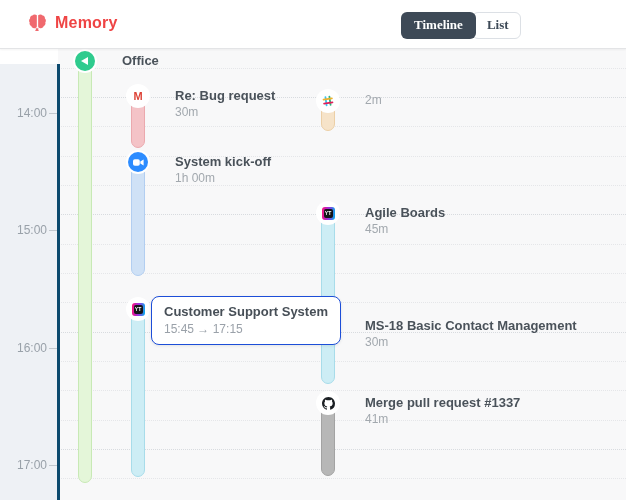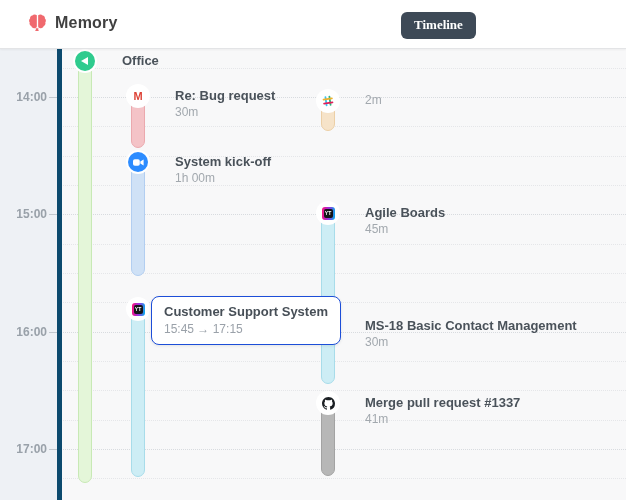--- a/index.html
+++ b/index.html
@@ -2,29 +2,29 @@
 <html><head>
 <meta charset="utf-8">
 <style>
   html,body{margin:0;padding:0;}
   body{width:626px;height:500px;overflow:hidden;font-family:"Liberation Sans",sans-serif;background:#fff;}
   .app{position:relative;width:626px;height:500px;overflow:hidden;}
 
   
   .header{position:absolute;top:0;left:0;width:626px;height:48px;background:#ffffff;border-bottom:1px solid #e3e4e6;box-shadow:0 1px 2px rgba(0,0,0,.05);z-index:10;}
   .logo{position:absolute;left:27px;top:13px;display:flex;align-items:center;gap:7px;}
-  .app-title{font-size:16px;font-weight:800;color:#404040;letter-spacing:.2px;}
+  .app-title{font-size:16px;font-weight:800;color:#ef4444;letter-spacing:.2px;}
   .toggle{position:absolute;left:401px;top:12px;display:flex;align-items:stretch;font-family:Liberation Serif, serif;}
   .btn{font-size:13px;font-weight:700;border-radius:6px;line-height:14px;cursor:pointer;}
   .btn-dark{background:#3e4a57;color:#ffffff;padding:6px 13px 7px;position:relative;z-index:2;}
   .btn-light{background:#ffffff;color:#3e4a57;border:1px solid #dce0e5;padding:5px 11px 6px;margin-left:-4px;padding-left:14px;z-index:1;}
 
   
   .timeline{position:absolute;top:48px;left:0;width:626px;height:452px;}
-  .gutter{position:absolute;left:0;top:0;bottom:0;width:57px;background:#eef1f5;border-right:5px solid #0c4a6e;z-index:2;font-weight:bold;}
+  .gutter{position:absolute;left:0;top:16px;bottom:0;width:57px;background:#eef1f5;border-right:3px solid #0c4a6e;z-index:2;}
   .canvas{position:absolute;left:58px;top:0;right:0;bottom:0;background:#f8f8f9;overflow:hidden;}
   .hour-label{position:absolute;right:10px;width:44px;height:18px;line-height:18px;text-align:right;font-size:12px;color:#99a1a9;}
   .tick{position:absolute;right:0;width:8px;height:0;border-top:1px solid #c2c8ce;}
   .grid-line{position:absolute;left:0;right:0;height:0;border-top:1px dotted #e5e6e9;}
   .grid-line.hour{border-top-color:#d8dbdf;}
 
   
   .event{position:absolute;width:14px;}
   .bar{position:absolute;left:0;top:0;width:14px;border-radius:8px;border:1px solid;box-sizing:border-box;z-index:1;}
   .icon{position:absolute;left:-3px;top:-2px;width:20px;height:20px;border-radius:50%;display:flex;align-items:center;justify-content:center;box-shadow:0 0 0 2px #ffffff,0 1px 2px rgba(0,0,0,.18);z-index:2;}
@@ -54,20 +54,21 @@
             <path d="M10.3 2.4 C8.8 1.1 6.6 1.3 5.6 2.7 C4 2.9 2.9 4.3 3.2 5.9 C2 6.9 1.8 8.8 2.8 10.0 C2.2 11.5 3 13.2 4.5 13.7 C4.8 15.3 6.4 16.4 8 16.0 L8.8 15.8 C9.7 15.6 10.3 14.8 10.3 13.9 Z"></path>
             <path d="M11.7 2.4 C13.2 1.1 15.4 1.3 16.4 2.7 C18 2.9 19.1 4.3 18.8 5.9 C20 6.9 20.2 8.8 19.2 10.0 C19.8 11.5 19 13.2 17.5 13.7 C17.2 15.3 15.6 16.4 14 16.0 L13.2 15.8 C12.3 15.6 11.7 14.8 11.7 13.9 Z"></path>
             <path d="M9 16 C9.6 17.5 9.2 18.2 8.2 19 L12.6 19 C11.8 18.2 11.6 17.4 12 16 Z"></path>
           </g>
         </svg>
       </span>
       <span class="app-title">Memory</span>
     </div>
     <div class="toggle">
       <span class="btn btn-dark">Timeline</span>
+      <span class="btn btn-light">List</span>
     </div>
   </div>
 
   <div class="timeline">
     <div class="gutter">
         <div class="tick" style="top: 49px;"></div>
         <div class="hour-label" style="top: 40px;">14:00</div>
         <div class="tick" style="top: 166.3px;"></div>
         <div class="hour-label" style="top: 157.3px;">15:00</div>
         <div class="tick" style="top: 283.6px;"></div>

